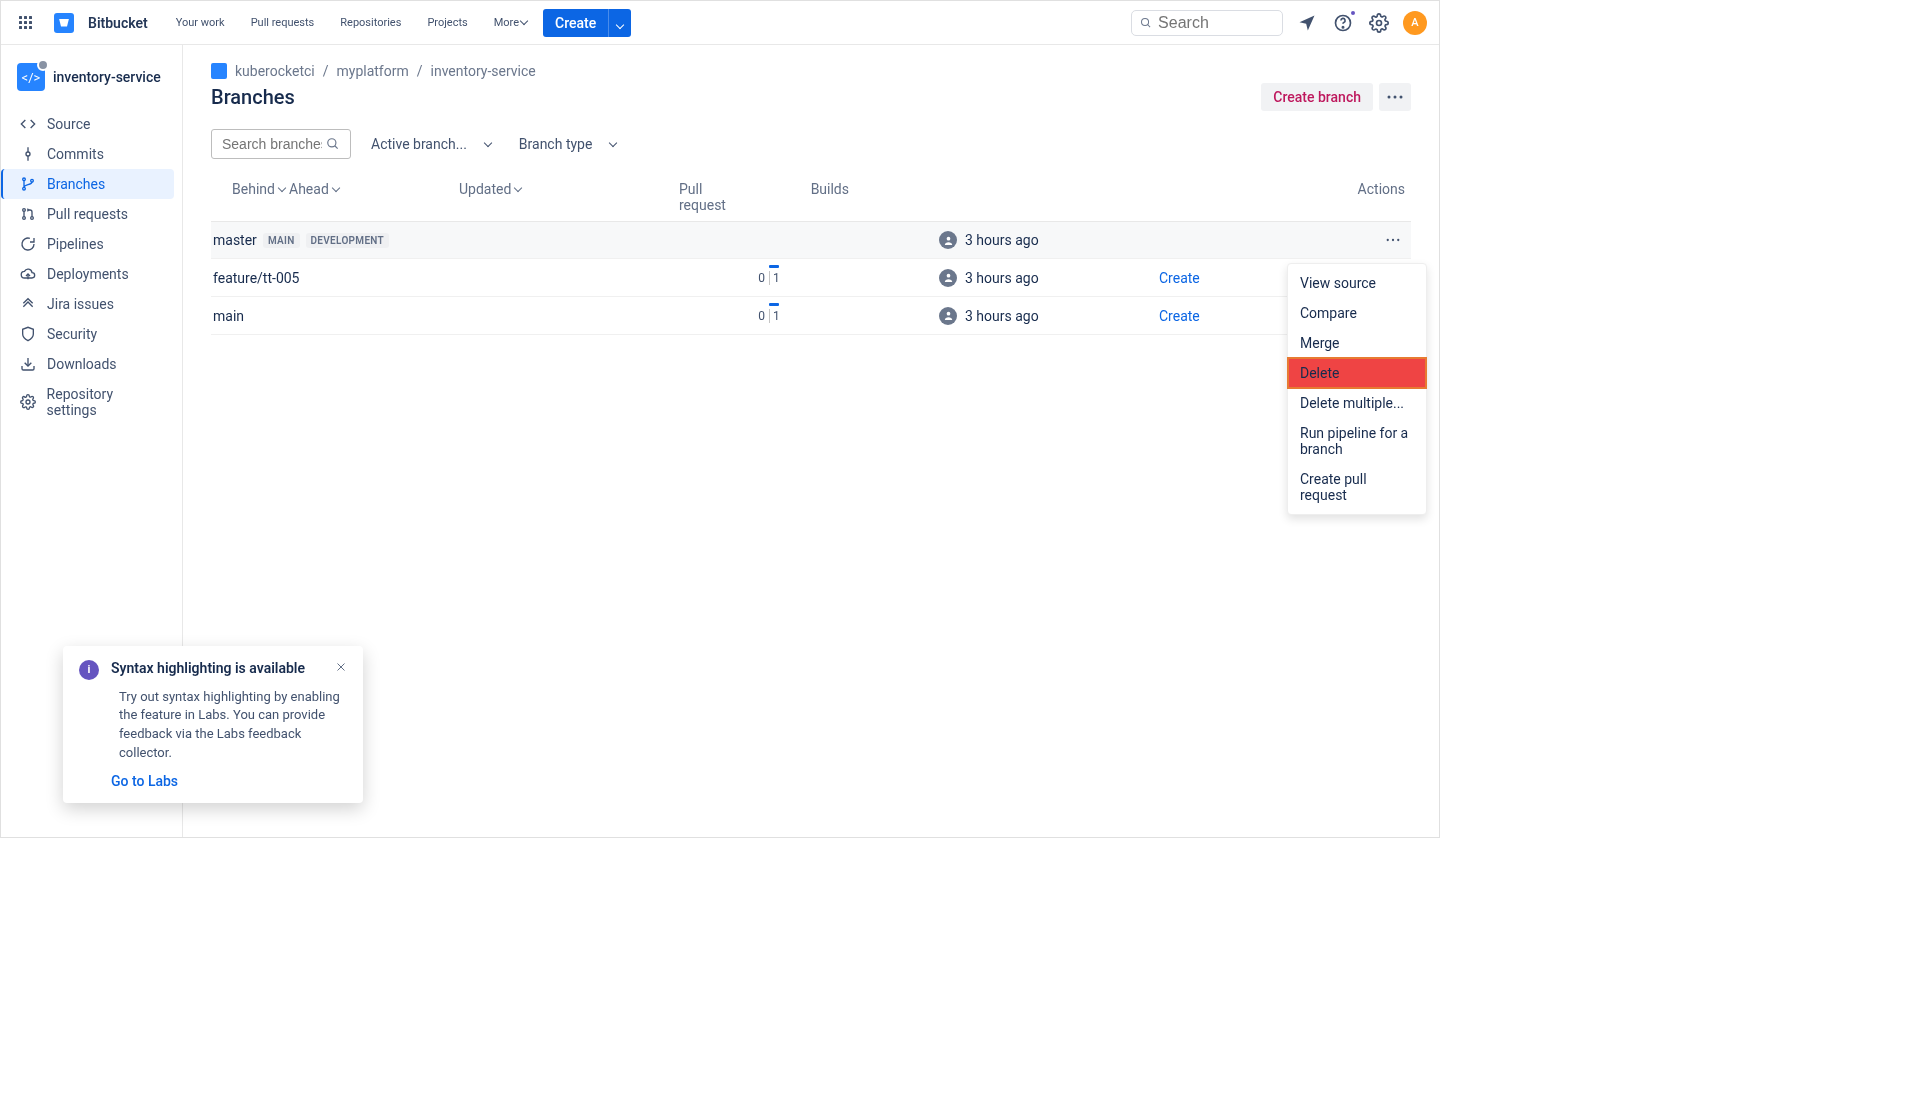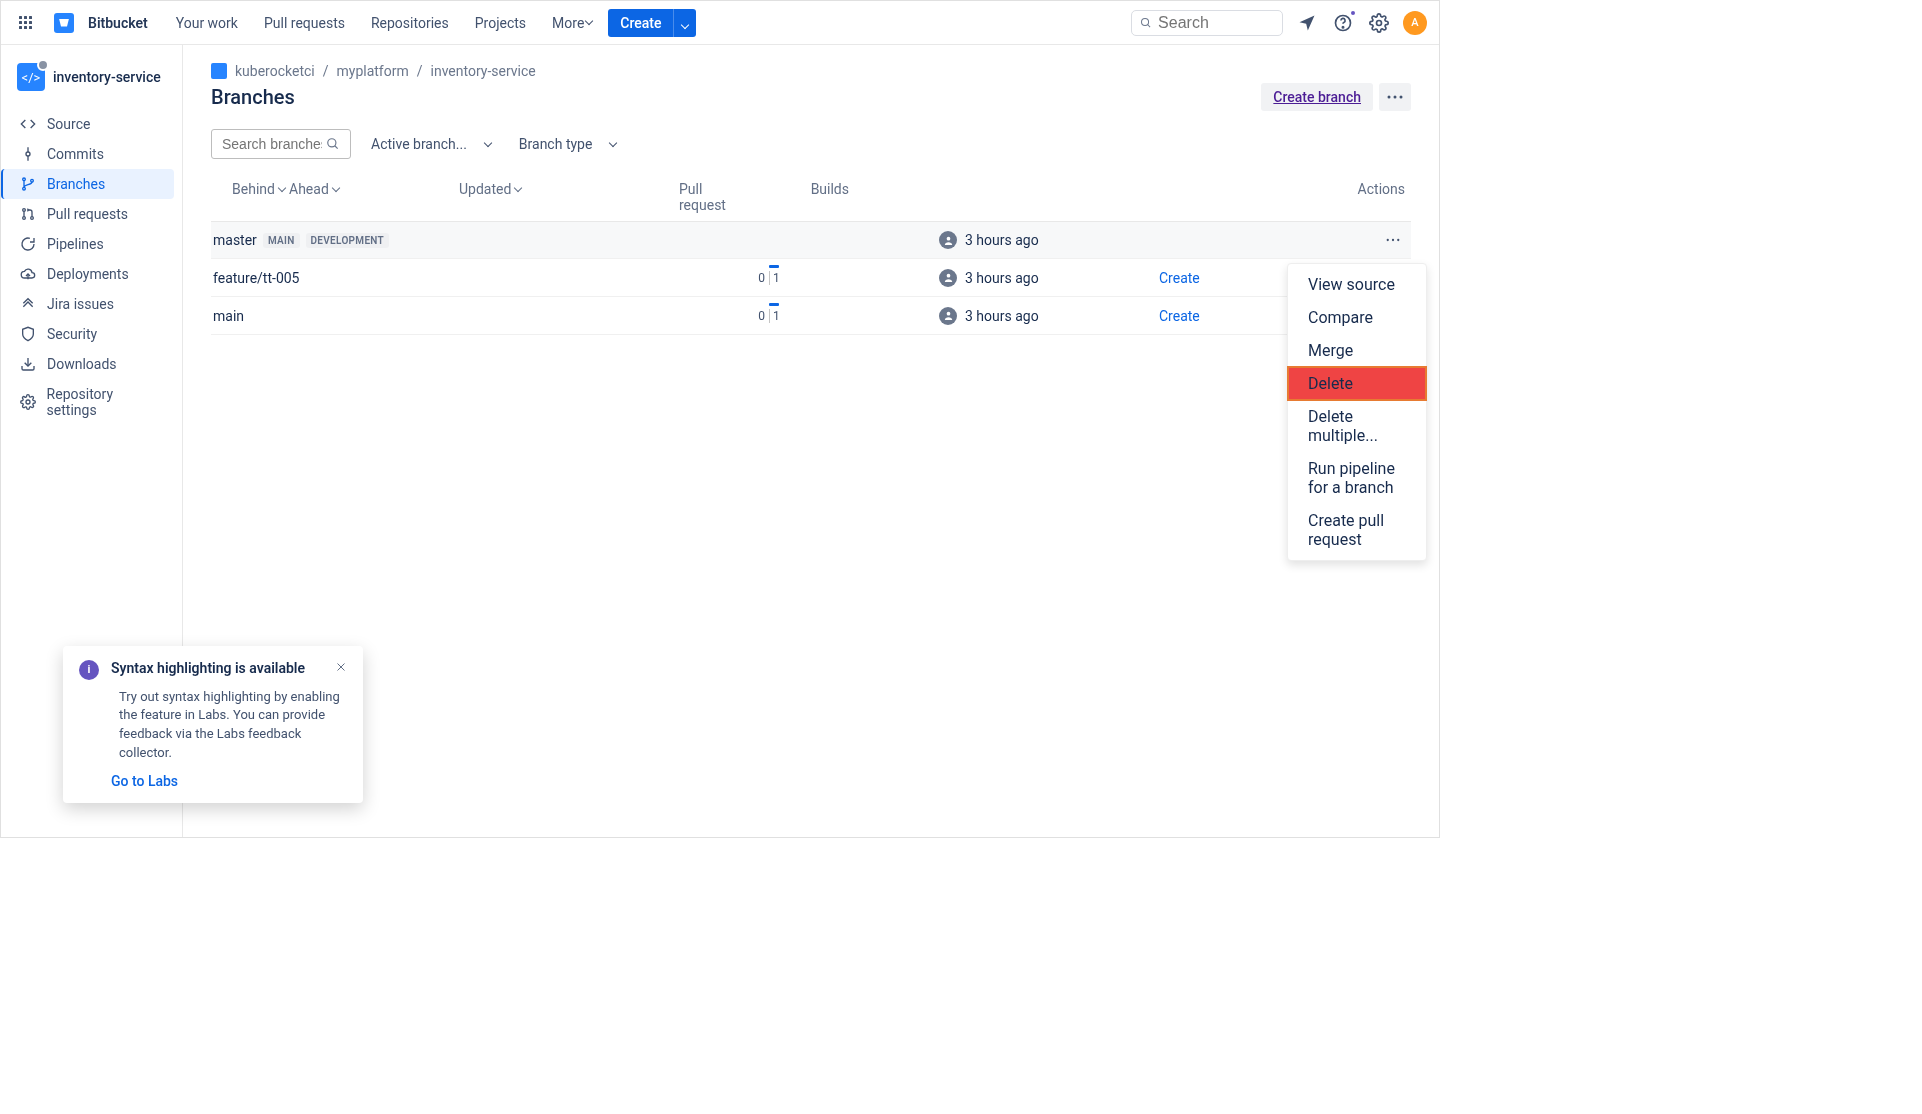--- a/index.html
+++ b/index.html
@@ -8,21 +8,21 @@
   
   .topnav { height: 44px; display: flex; align-items: center; padding: 0 12px; border-bottom: 1px solid #e8e8e8; justify-content: space-between; }
   .topnav-left { display: flex; align-items: center; gap: 6px; }
   .app-switcher { display: flex; flex-direction: column; gap: 2px; padding: 6px; cursor: pointer; }
   .dot-row { display: flex; gap: 2px; }
   .dot { width: 3px; height: 3px; background: #42526E; border-radius: 0.5px; }
   .logo { display: flex; align-items: center; gap: 14px; margin-left: 10px; margin-right: 12px; }
   .logo-icon { width: 20px; height: 20px; background: #2684FF; border-radius: 3px; position: relative; }
   .logo-icon::after { content: ""; position: absolute; left: 5px; top: 6px; width: 10px; height: 8px; background: #fff; clip-path: polygon(0 0, 100% 0, 80% 100%, 20% 100%); }
   .logo-text { font-weight: 600; font-size: 14px; color: #253858; }
-  .nav-link { padding: 6px 10px; color: #42526E; cursor: pointer; font-size: 14px; }
+  .nav-link { padding: 6px 10px; color: #42526E; cursor: pointer; font-size: 11px; }
   .nav-more { display: inline-flex; align-items: center; gap: 2px; }
   .create-btn { display: inline-flex; align-items: center; background: #0C66E4; color: #fff; border-radius: 3px; overflow: hidden; }
   .create-btn > span:first-child { padding: 6px 12px; font-weight: 500; }
   .create-btn .create-chevron { padding: 6px 8px; border-left: 1px solid rgba(255,255,255,0.25); }
   .topnav-right { display: flex; align-items: center; gap: 12px; }
   .search-box { display: flex; align-items: center; border: 1.5px solid #dadde3; border-radius: 5px; padding: 3px 8px; width: 152px; color: #6B778C; gap: 6px; }
   .search-box input { border: none; outline: none; width: 100%; font-size: 16px; color: #b91c1c; }
   .icon-btn { width: 24px; height: 24px; display: flex; align-items: center; justify-content: center; color: #42526E; cursor: pointer; position: relative; }
   .help-dot { position: absolute; top: -2px; right: -2px; width: 8px; height: 8px; background: #6554C0; border: 2px solid #fff; border-radius: 50%; }
   .avatar { width: 24px; height: 24px; border-radius: 50%; background: #FF991F; color: #fff; display: flex; align-items: center; justify-content: center; font-size: 11px; font-weight: 500; }
@@ -40,21 +40,21 @@
   
   
   .main { flex: 1; padding: 18px 28px; position: relative; }
   .breadcrumbs { display: flex; align-items: center; gap: 8px; color: #6B778C; font-size: 14px; margin-bottom: 4px; }
   .crumb-icon { width: 16px; height: 16px; background: #2684FF; border-radius: 2px; }
   .crumb-sep { color: #6B778C; }
   .page-title-row { display: flex; justify-content: space-between; align-items: center; margin-bottom: 18px; }
   .page-title { font-size: 20px; font-weight: 500; }
   .title-actions { display: flex; gap: 6px; }
   .btn { padding: 6px 12px; border-radius: 3px; font-weight: 500; cursor: pointer; display: inline-flex; align-items: center; justify-content: center; }
-  .btn-subtle { background: #F1F2F4; color: #4c1d95; text-decoration: underline; }
+  .btn-subtle { background: #F1F2F4; color: #be185d; }
   .btn-icon { width: 32px; padding: 6px; }
   
   .filters { display: flex; gap: 12px; align-items: center; margin-bottom: 14px; }
   .search-branches { display: flex; align-items: center; justify-content: space-between; width: 140px; border: 1.5px solid #bdbdbd; border-radius: 3px; padding: 6px 10px; color: #6B778C; }
   .filter-btn { display: inline-flex; align-items: center; gap: 18px; color: #42526E; padding: 5px 8px; }
   
   .table-head { display: flex; color: #626F86; font-size: 14px; padding: 8px 0; }
   .col-branch { flex: 0 0 480px; padding-left: 2px; }
   .col-behind { flex: 0 0 74px; text-align: right; }
   .col-ahead { flex: 0 0 74px; padding-left: 4px; }
@@ -77,21 +77,21 @@
   .user-avatar { width: 18px; height: 18px; border-radius: 50%; background: #6B778C; display: inline-flex; align-items: center; justify-content: center; }
   .user-avatar svg { color: #fff; }
   .link { color: #0C66E4; cursor: pointer; }
   .row-menu { display: inline-flex; width: 24px; height: 24px; align-items: center; justify-content: center; border-radius: 3px; cursor: pointer; }
   .row-menu.active { background: #E9F2FF; color: #0C66E4; }
   .ahead-bar { position: absolute; width: 10px; height: 3px; background: #0C66E4; top: -6px; left: 4px; border-radius: 1px; }
   .ahead-sep { border-left: 1px solid #c5c5c5; padding-left: 3px; }
   
   
   .dropdown { position: absolute; right: 12px; top: 218px; width: 140px; background: #fff; border: 1px solid #eee; border-radius: 4px; box-shadow: 0 4px 10px rgba(0,0,0,0.12); padding: 4px 0; }
-  .dd-item { padding: 7px 20px; font-size: 16px; color: #172B4D; cursor: pointer; }
+  .dd-item { padding: 7px 12px; font-size: 14px; color: #172B4D; cursor: pointer; }
   .dd-item.highlighted { background: #ef4444; outline: 2px solid #E77B32; outline-offset: -1px; }
   
   
   .toast { position: absolute; left: 62px; bottom: 34px; width: 300px; background: #fff; border-radius: 4px; box-shadow: 0 6px 18px rgba(0,0,0,0.18); padding: 14px 16px; }
   .toast-head { display: flex; align-items: flex-start; gap: 12px; margin-bottom: 8px; }
   .toast-icon { width: 20px; height: 20px; border-radius: 50%; background: #6554C0; color: #fff; display: flex; align-items: center; justify-content: center; font-size: 11px; font-weight: 700; }
   .toast-title { font-weight: 600; font-size: 14px; flex: 1; }
   .toast-close { cursor: pointer; color: #626F86; }
   .toast-body { font-size: 13px; color: #42526E; line-height: 1.45; margin-left: 40px; }
   .toast-link { margin-top: 10px; margin-left: 32px; font-weight: 500; }

